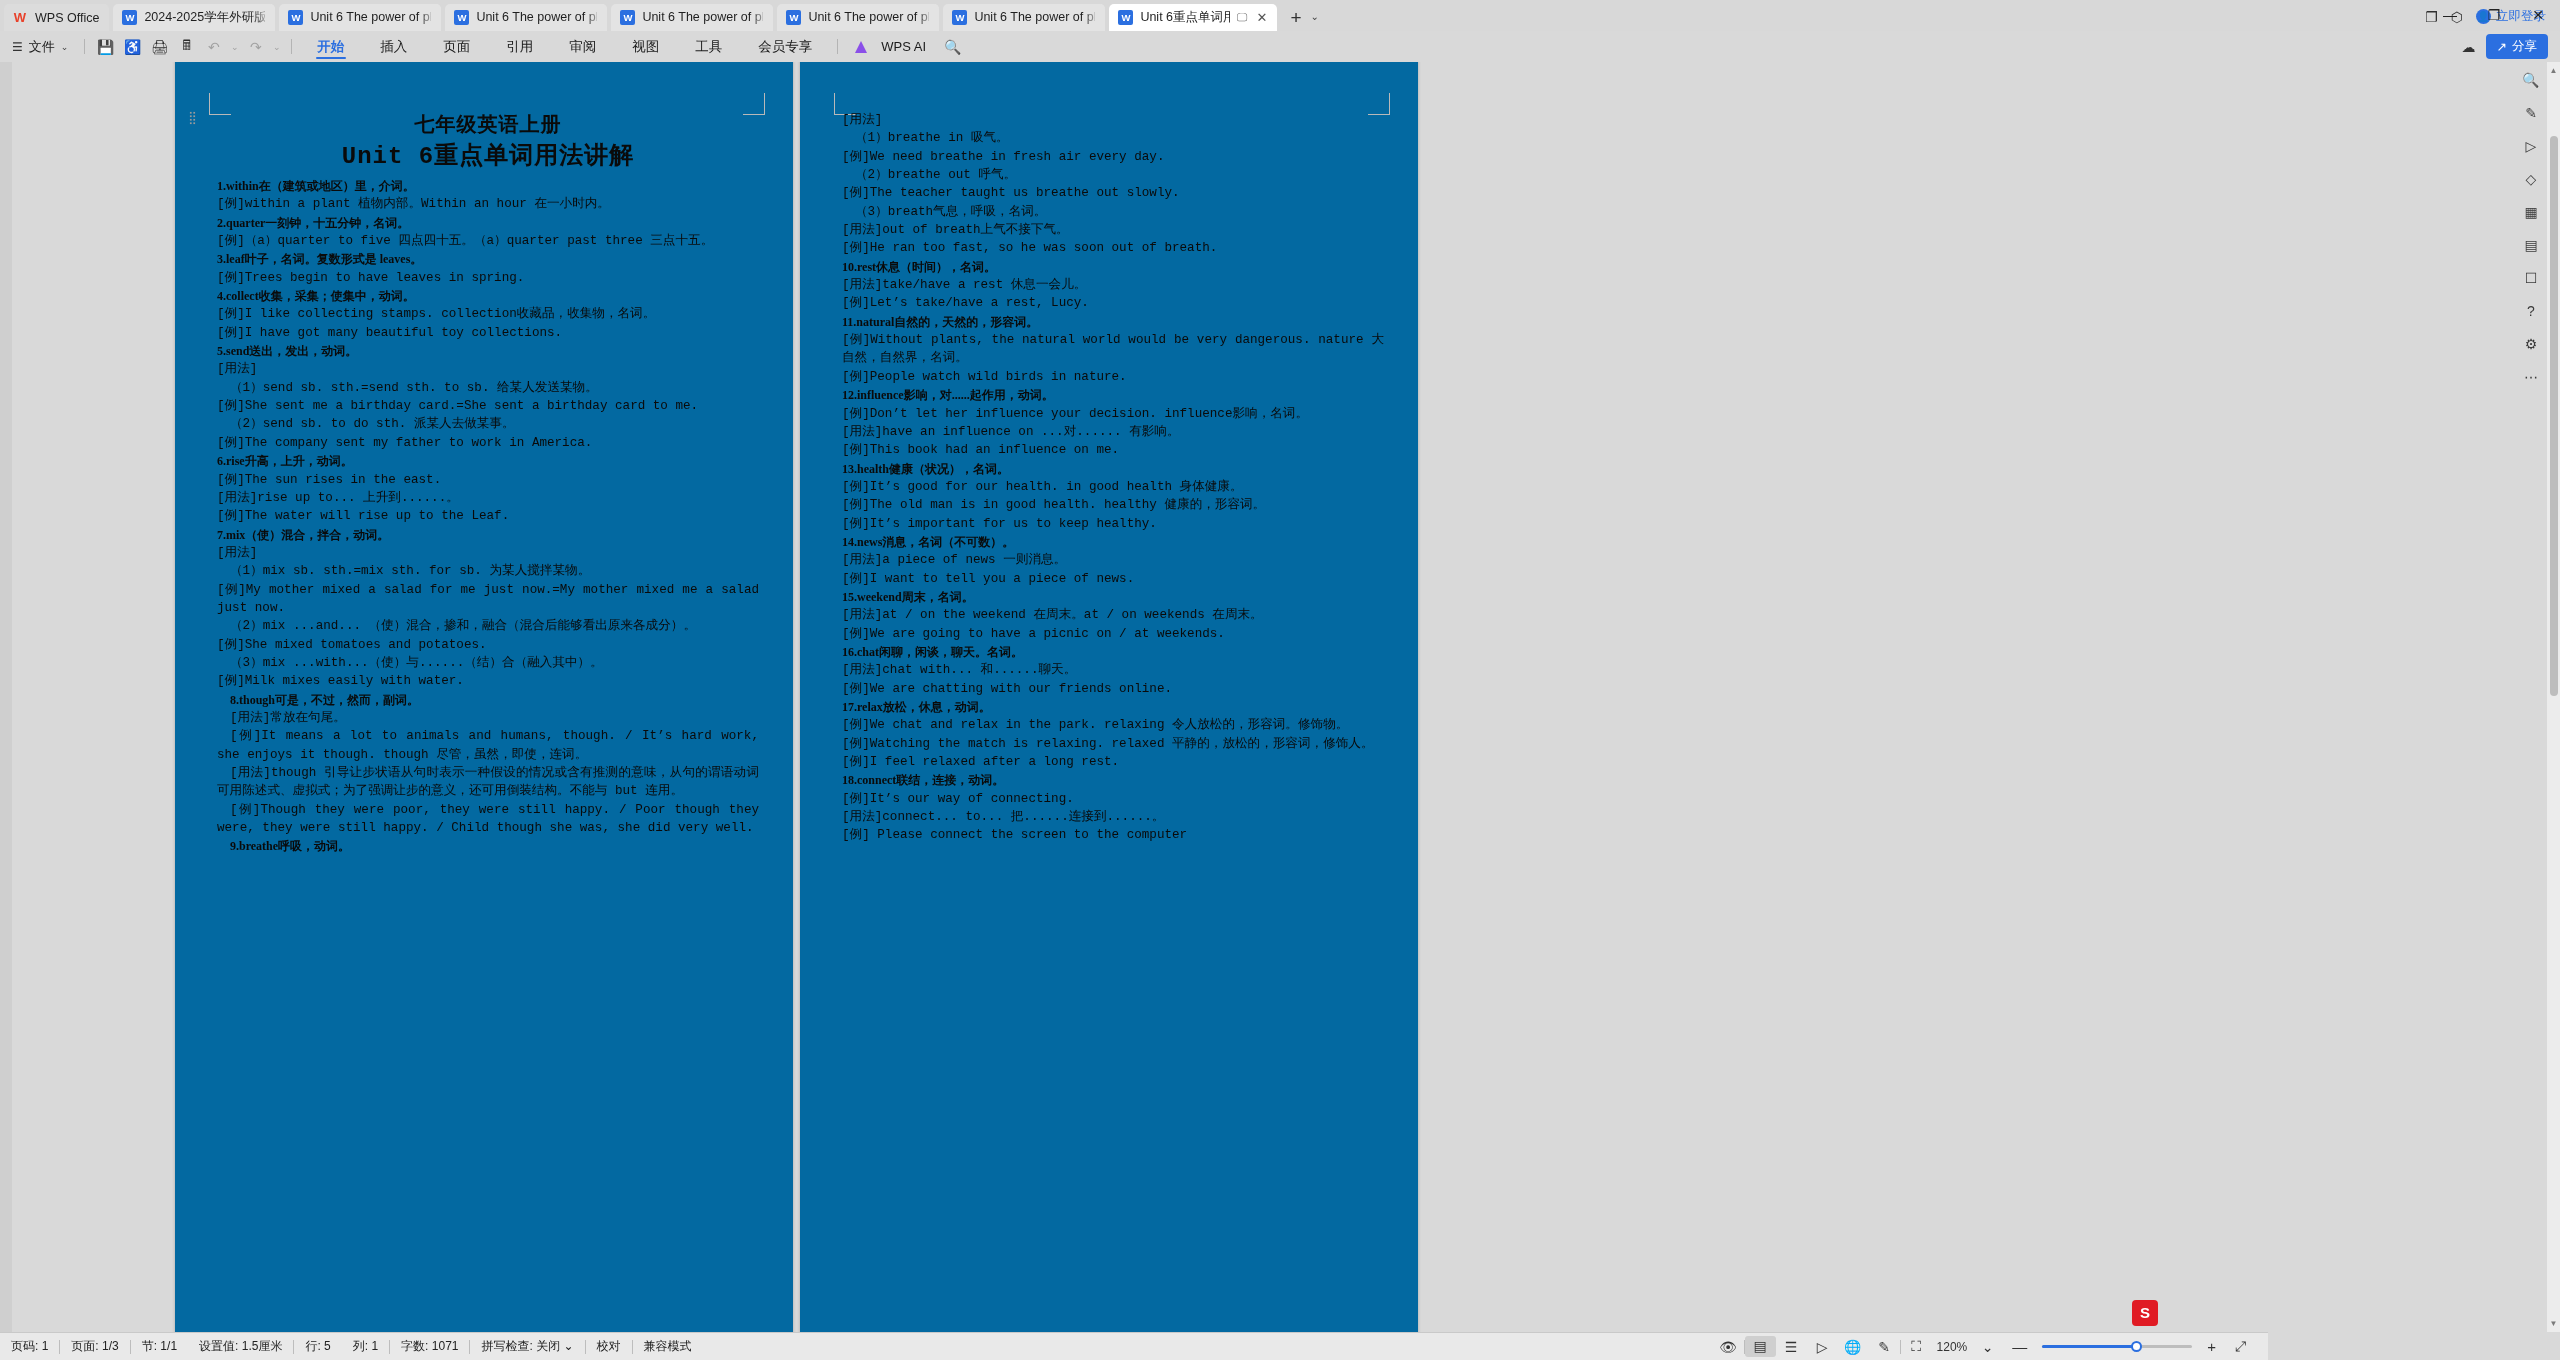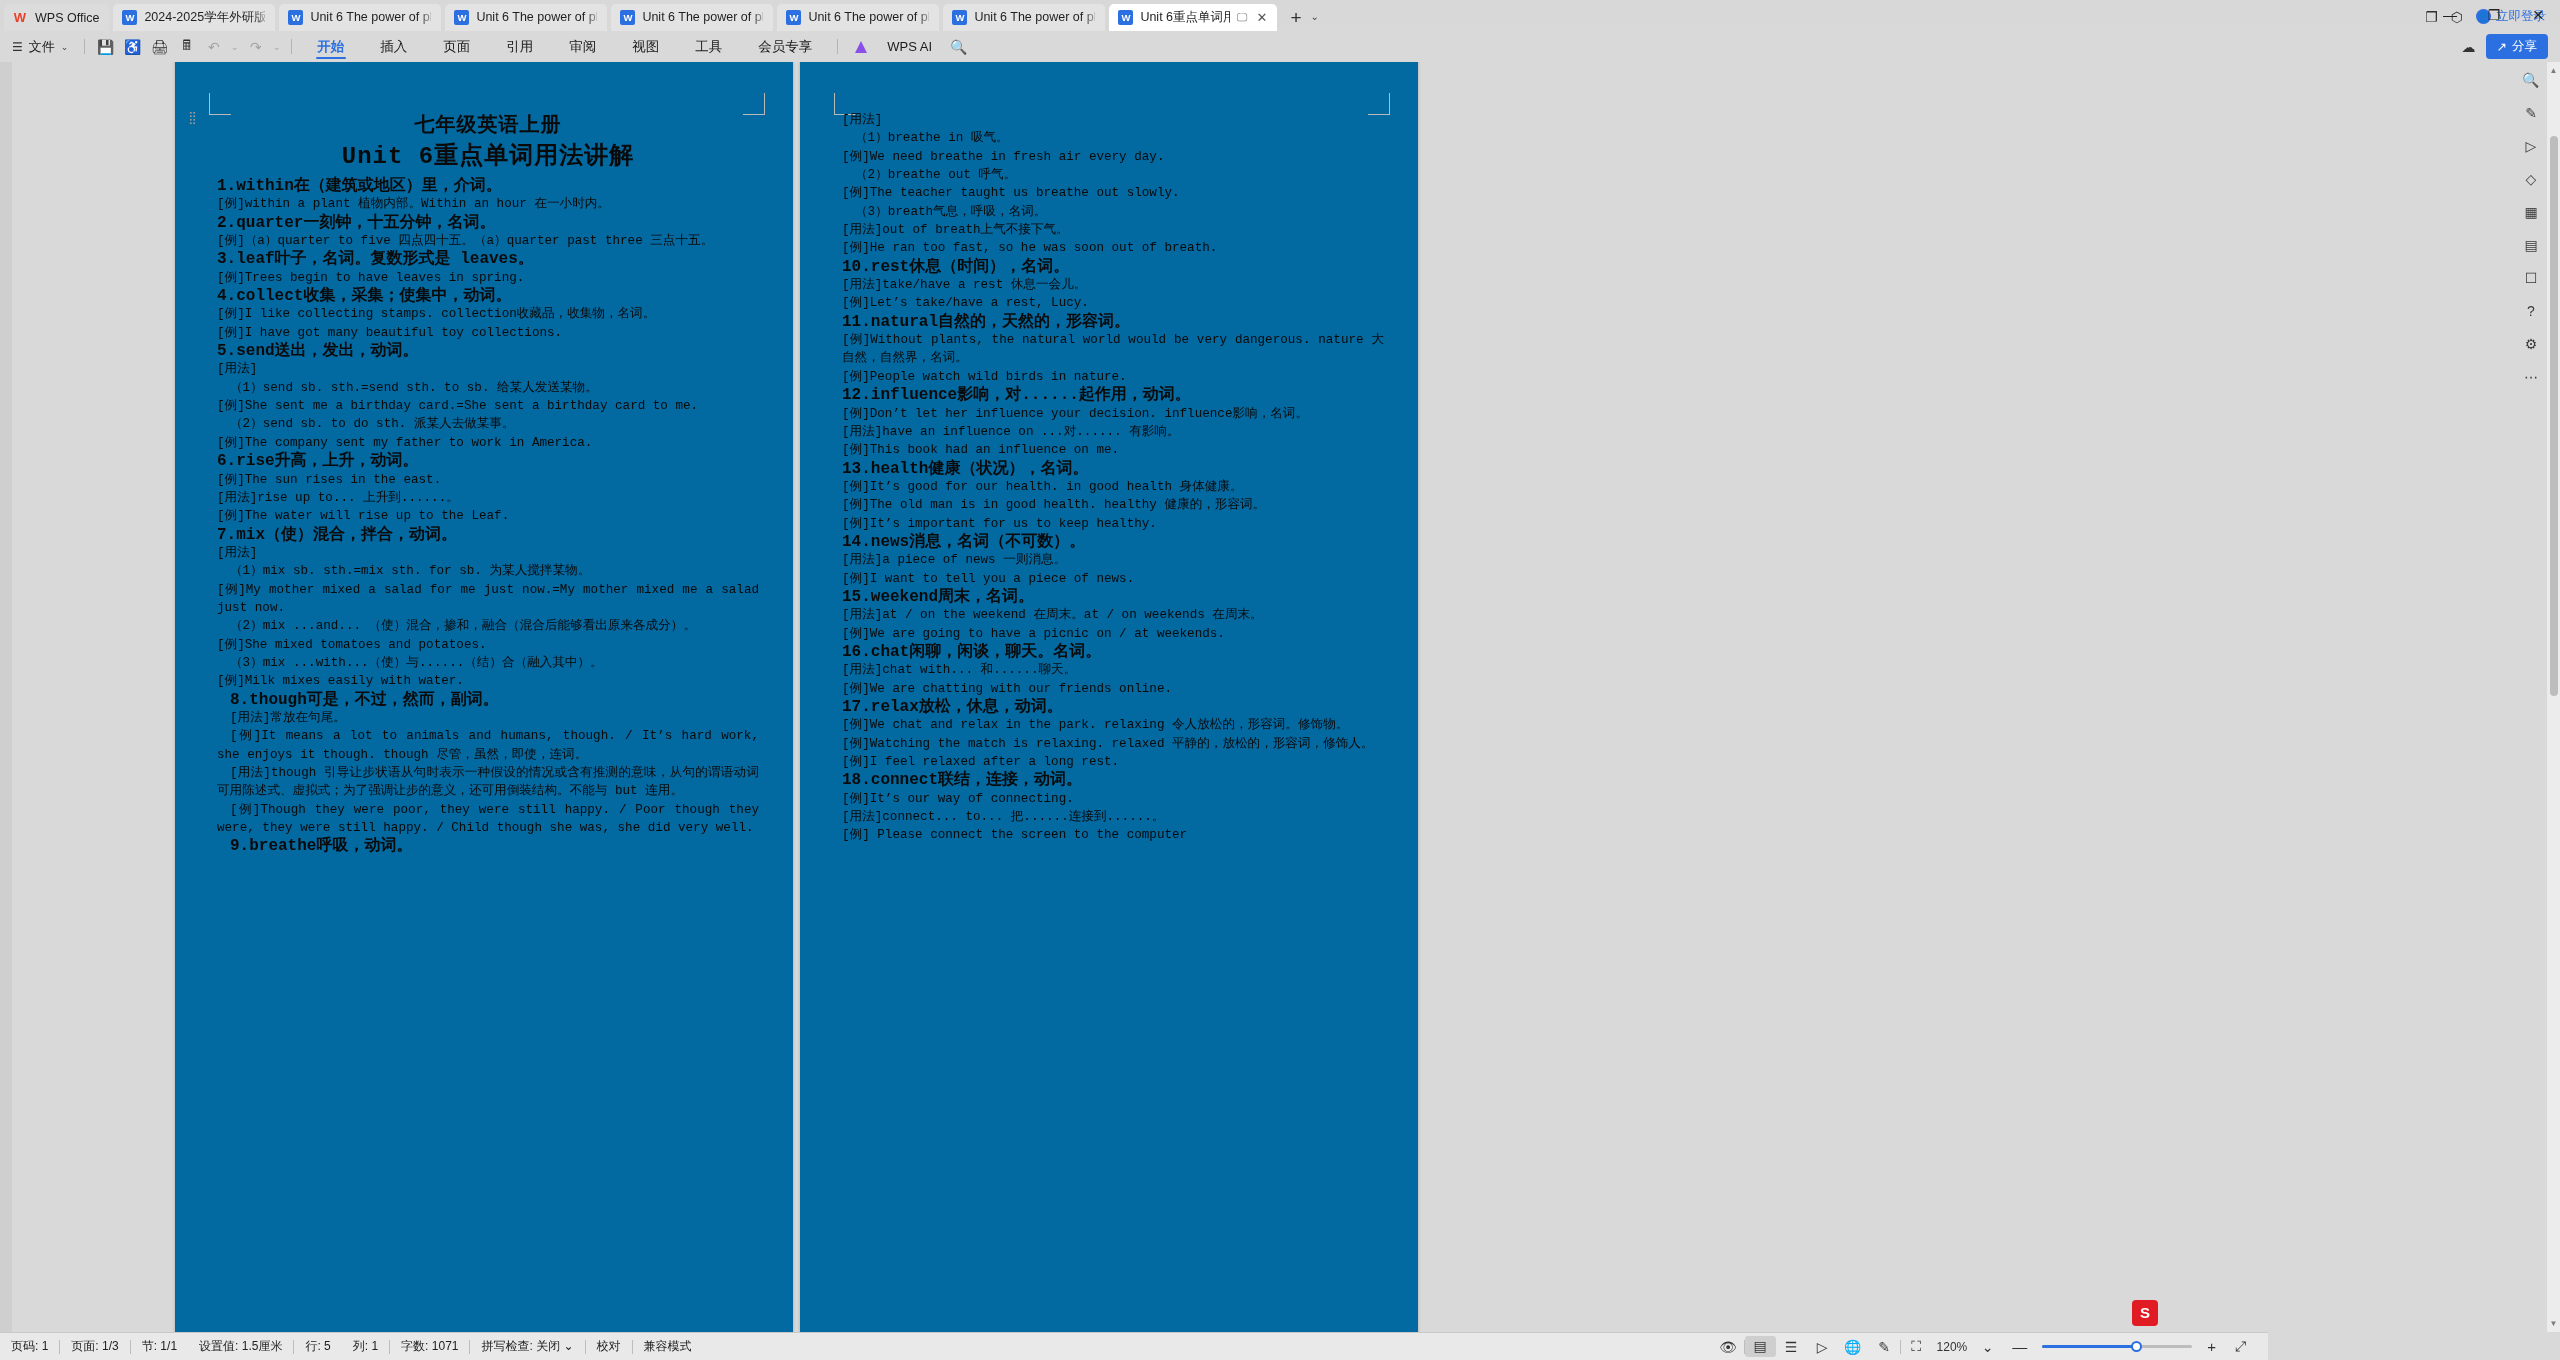--- a/index.html
+++ b/index.html
@@ -83,21 +83,21 @@
   .menus { display:flex; align-items:center; }
   .menus .m {
     padding:0 18px; font-size:13.5px; color:#1b1b1b;
     height:31px; line-height:31px; position:relative;font-family:Liberation Serif, serif;
   }
   .menus .m.sel { color:#2b6fe0; font-weight:bold; }
   .menus .m.sel:after {
     content:''; position:absolute; left:50%; transform:translateX(-50%);
     bottom:3px; width:30px; height:2px; background:#2b6fe0; border-radius:1px;
   }
-  .ai { display:flex; align-items:center; gap:20px; padding:0 10px; font-size:13px; }
+  .ai { display:flex; align-items:center; gap:14px; padding:0 10px; font-size:13px; }
   .ai .tri {
     width:0;height:0;border-left:6px solid transparent;border-right:6px solid transparent;
     border-bottom:12px solid #8a4fe8;
   }
   .rb-search { font-size:14px; padding:0 8px; color:#333; }
   .rb-right {
     margin-left:auto; display:flex; align-items:center; gap:10px; padding-right:12px;
   }
   .cloud-ico { font-size:14px; color:#333; }
   .sharebtn {
@@ -139,21 +139,21 @@
   .t-h1 {
     text-align:center; font-size:20px; font-weight:bold; line-height:30px;
     font-family:"Liberation Serif",serif; letter-spacing:1px;
   }
   .t-h2 {
     text-align:center; font-size:24px; font-weight:bold; line-height:36px;
     font-family:"Liberation Mono", monospace; letter-spacing:1px;
     margin-bottom:2px;
   }
   .ln { white-space:normal; }
-  .ln.b { font-weight:bold; font-family:Liberation Mono, monospace; font-size:16px; }
+  .ln.b { font-weight:bold; font-family:Liberation Serif, serif; font-size:12px; }
   .ln.e { font-family:"Liberation Mono",monospace; font-size:12.6px; }
   .ln.ind { text-indent:13px; }
 
   
   .vscroll {
     position:absolute; right:0; top:0; bottom:0; width:13px; background:#ececec;
   }
   .vthumb {
     position:absolute; right:2px; top:74px; width:8px; height:560px;
     background:#bdbdbd; border-radius:4px;

